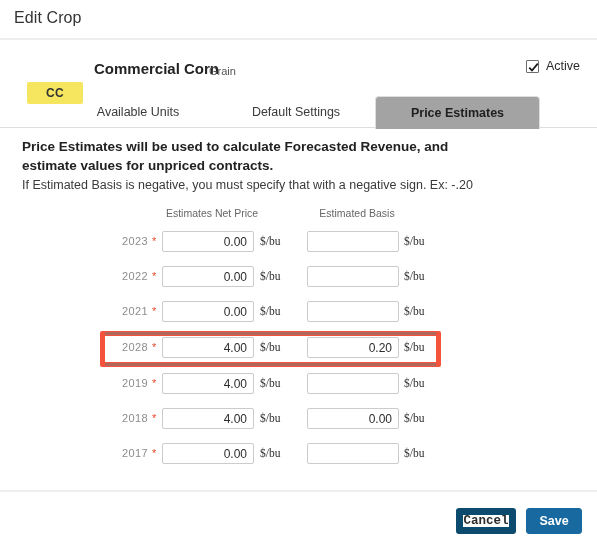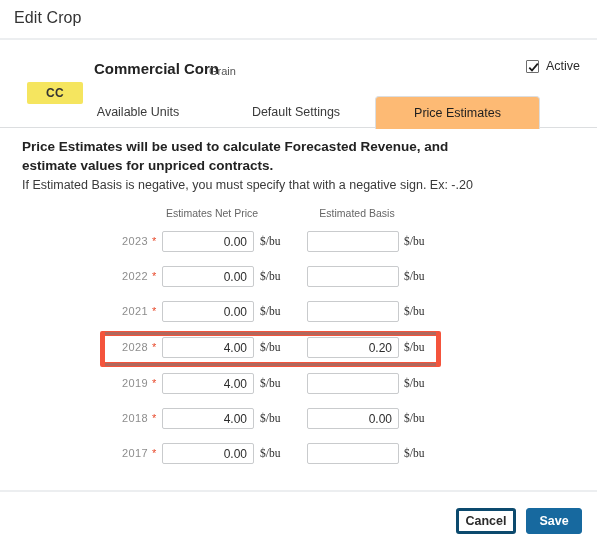--- a/index.html
+++ b/index.html
@@ -71,25 +71,25 @@
   .tab {
     position: absolute; top: 0; height: 32px;
     display: flex; align-items: center; justify-content: center;
     font-size: 12.5px; color: #3a3a3a; cursor: pointer;
     background: transparent;
   }
   .tab.t1 { left: 72px; width: 132px; }
   .tab.t2 { left: 230px; width: 132px; }
   .tab.t3 {
     left: 375px; width: 165px; height: 33px;
-    background: #fdba74;
+    background: #a3a3a3;
     border: 1px solid #dcdee0;
     border-bottom: none;
     border-radius: 4px 4px 0 0;
-    font-weight: 400; color: #1f1f1f;
+    font-weight: 700; color: #1f1f1f;
     z-index: 3;
   }
 
   
   .desc-main {
     position: absolute; left: 22px; top: 137px; width: 442px;
     font-size: 13.5px; font-weight: 700; color: #222;
     line-height: 19px;
   }
   .desc-sub {
@@ -158,21 +158,21 @@
   }
   .btn {
     position: absolute; top: 508px; height: 26px;
     font-family: "Liberation Sans", sans-serif;
     font-size: 12.5px; font-weight: 700;
     border-radius: 3px; cursor: pointer;
     display: flex; align-items: center; justify-content: center;
   }
   .btn-cancel {
     right: 81px; width: 60px;
-    background: #fff; border: 3px solid #0c4a6e; color: #2b2b2b;
+    background: #fff; border: 7px solid #0c4a6e; color: #2b2b2b; font-family: Liberation Mono, monospace;
   }
   .btn-save {
     right: 15px; width: 56px;
     background: #17699f; border: 1px solid #17699f; color: #fff;
   }
 </style>
 </head>
 <body>
 
 <div class="page">

